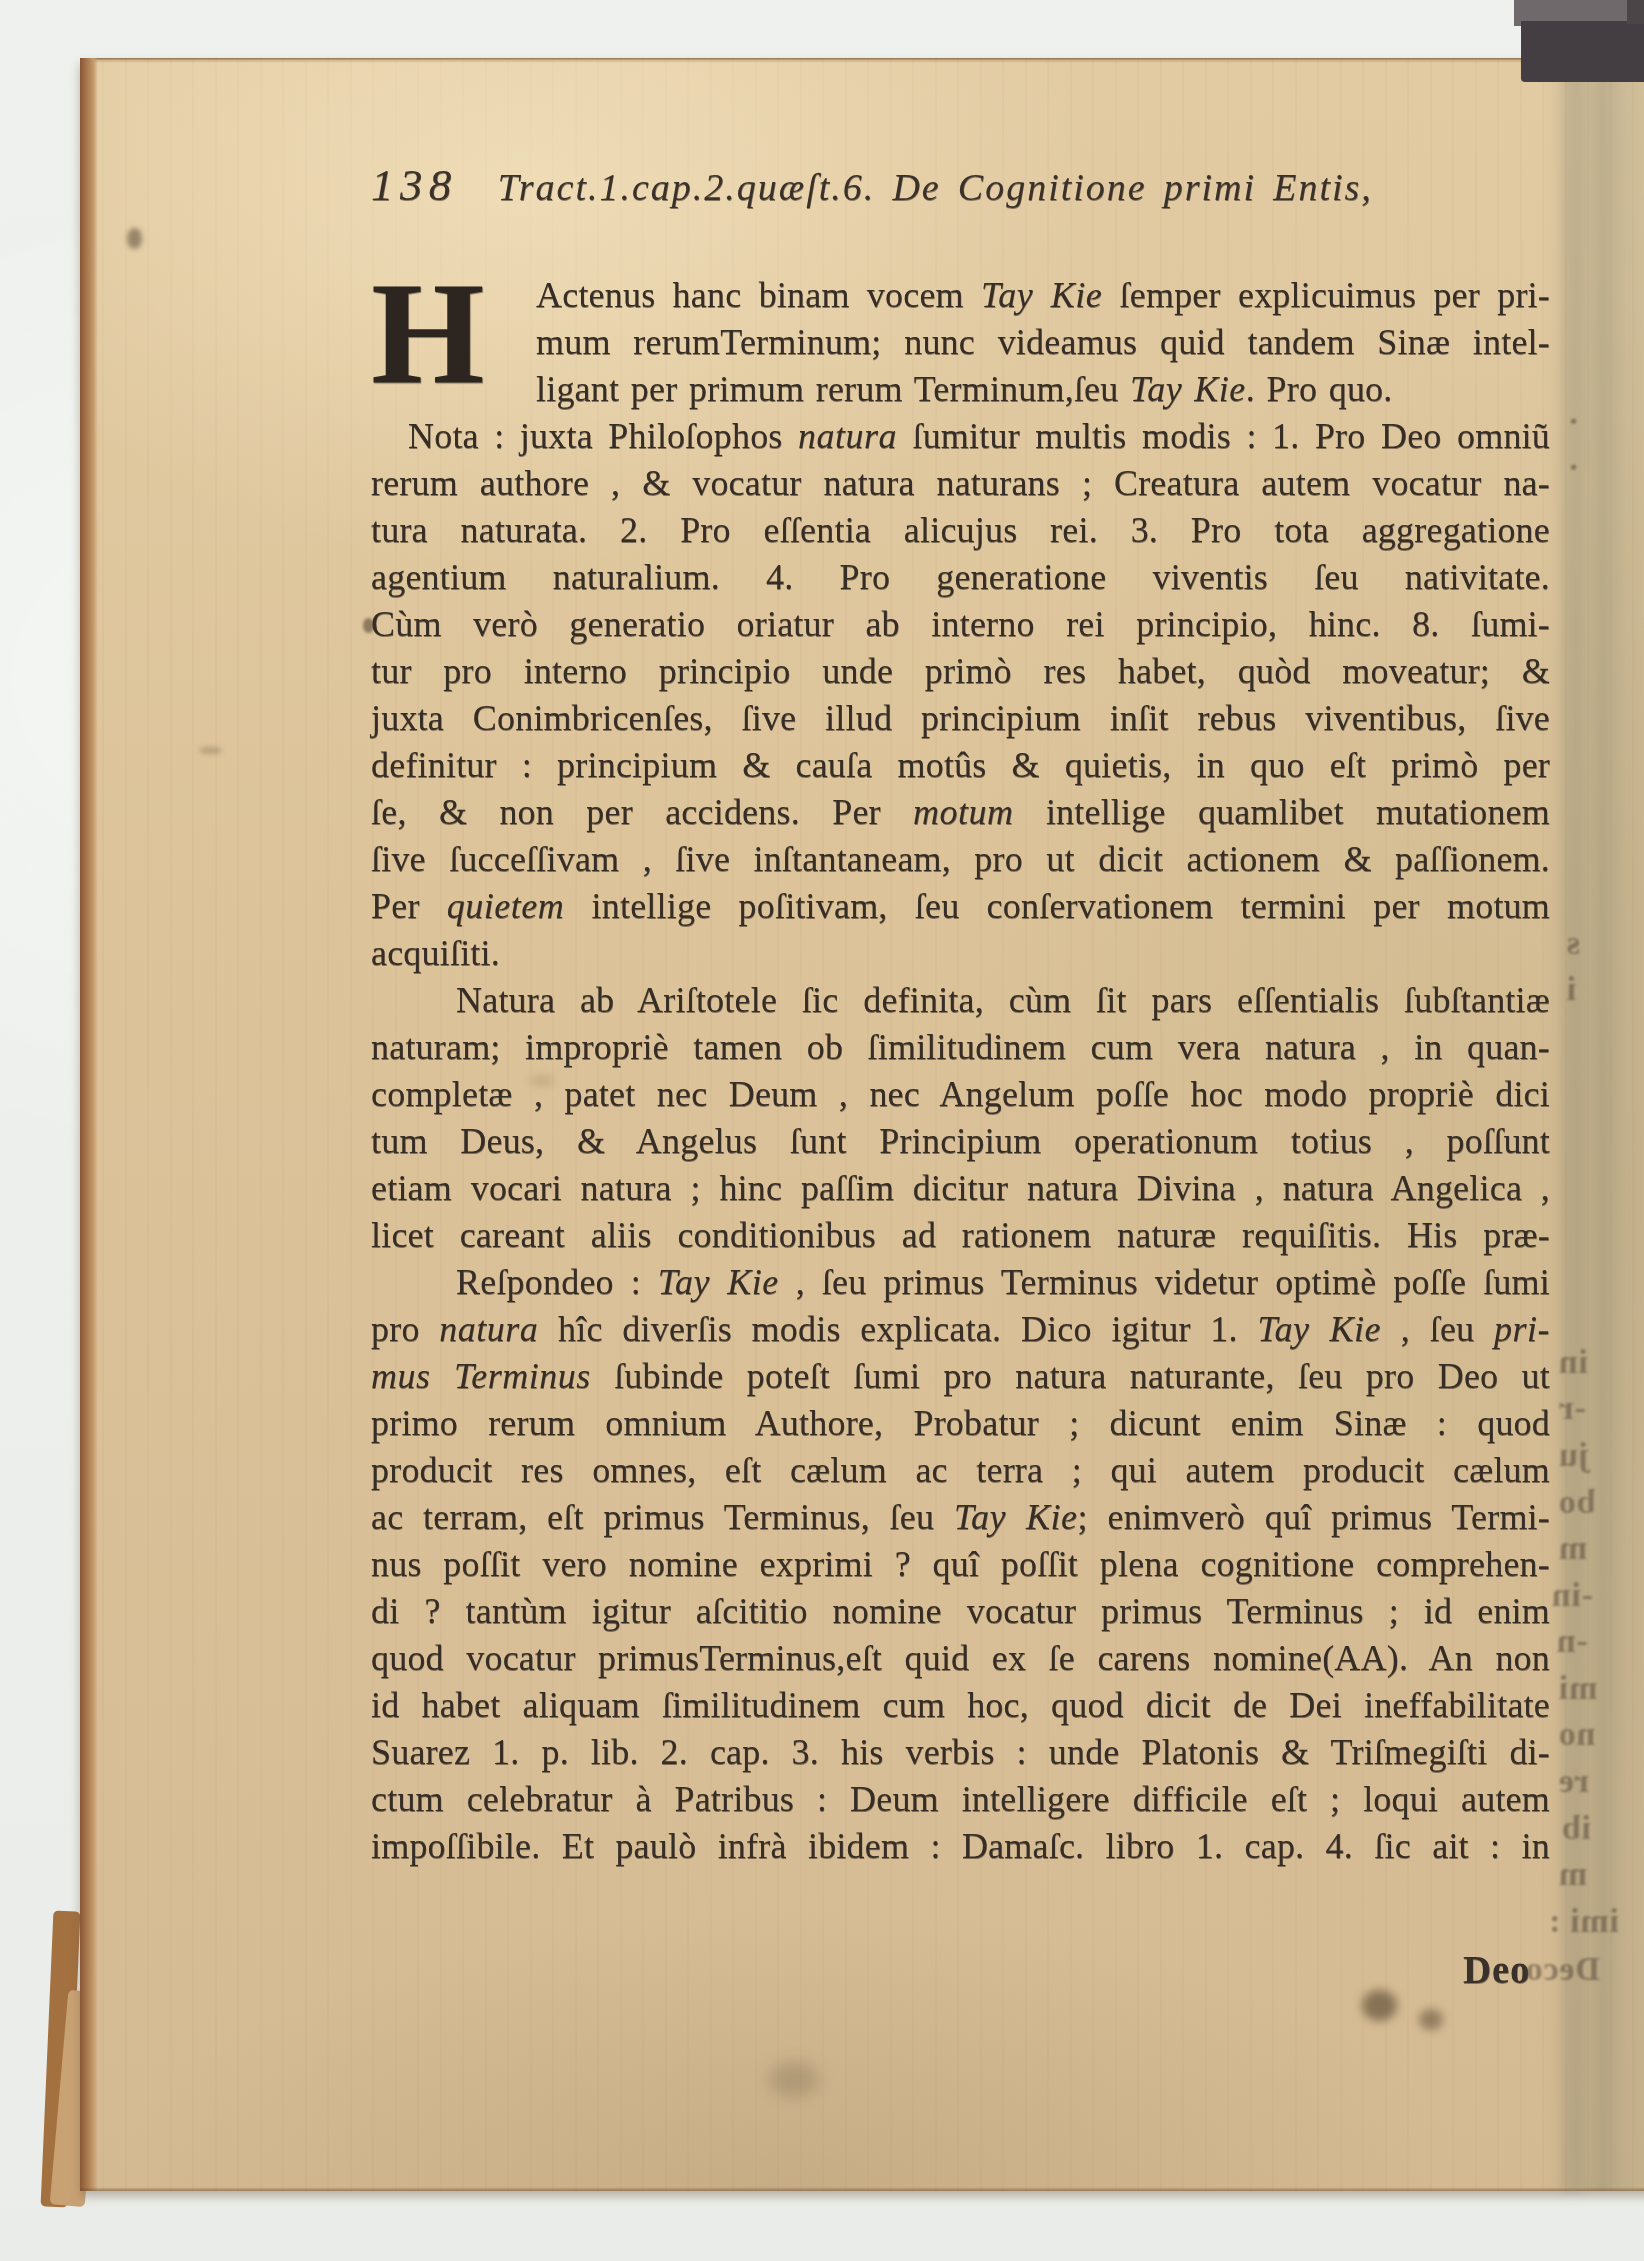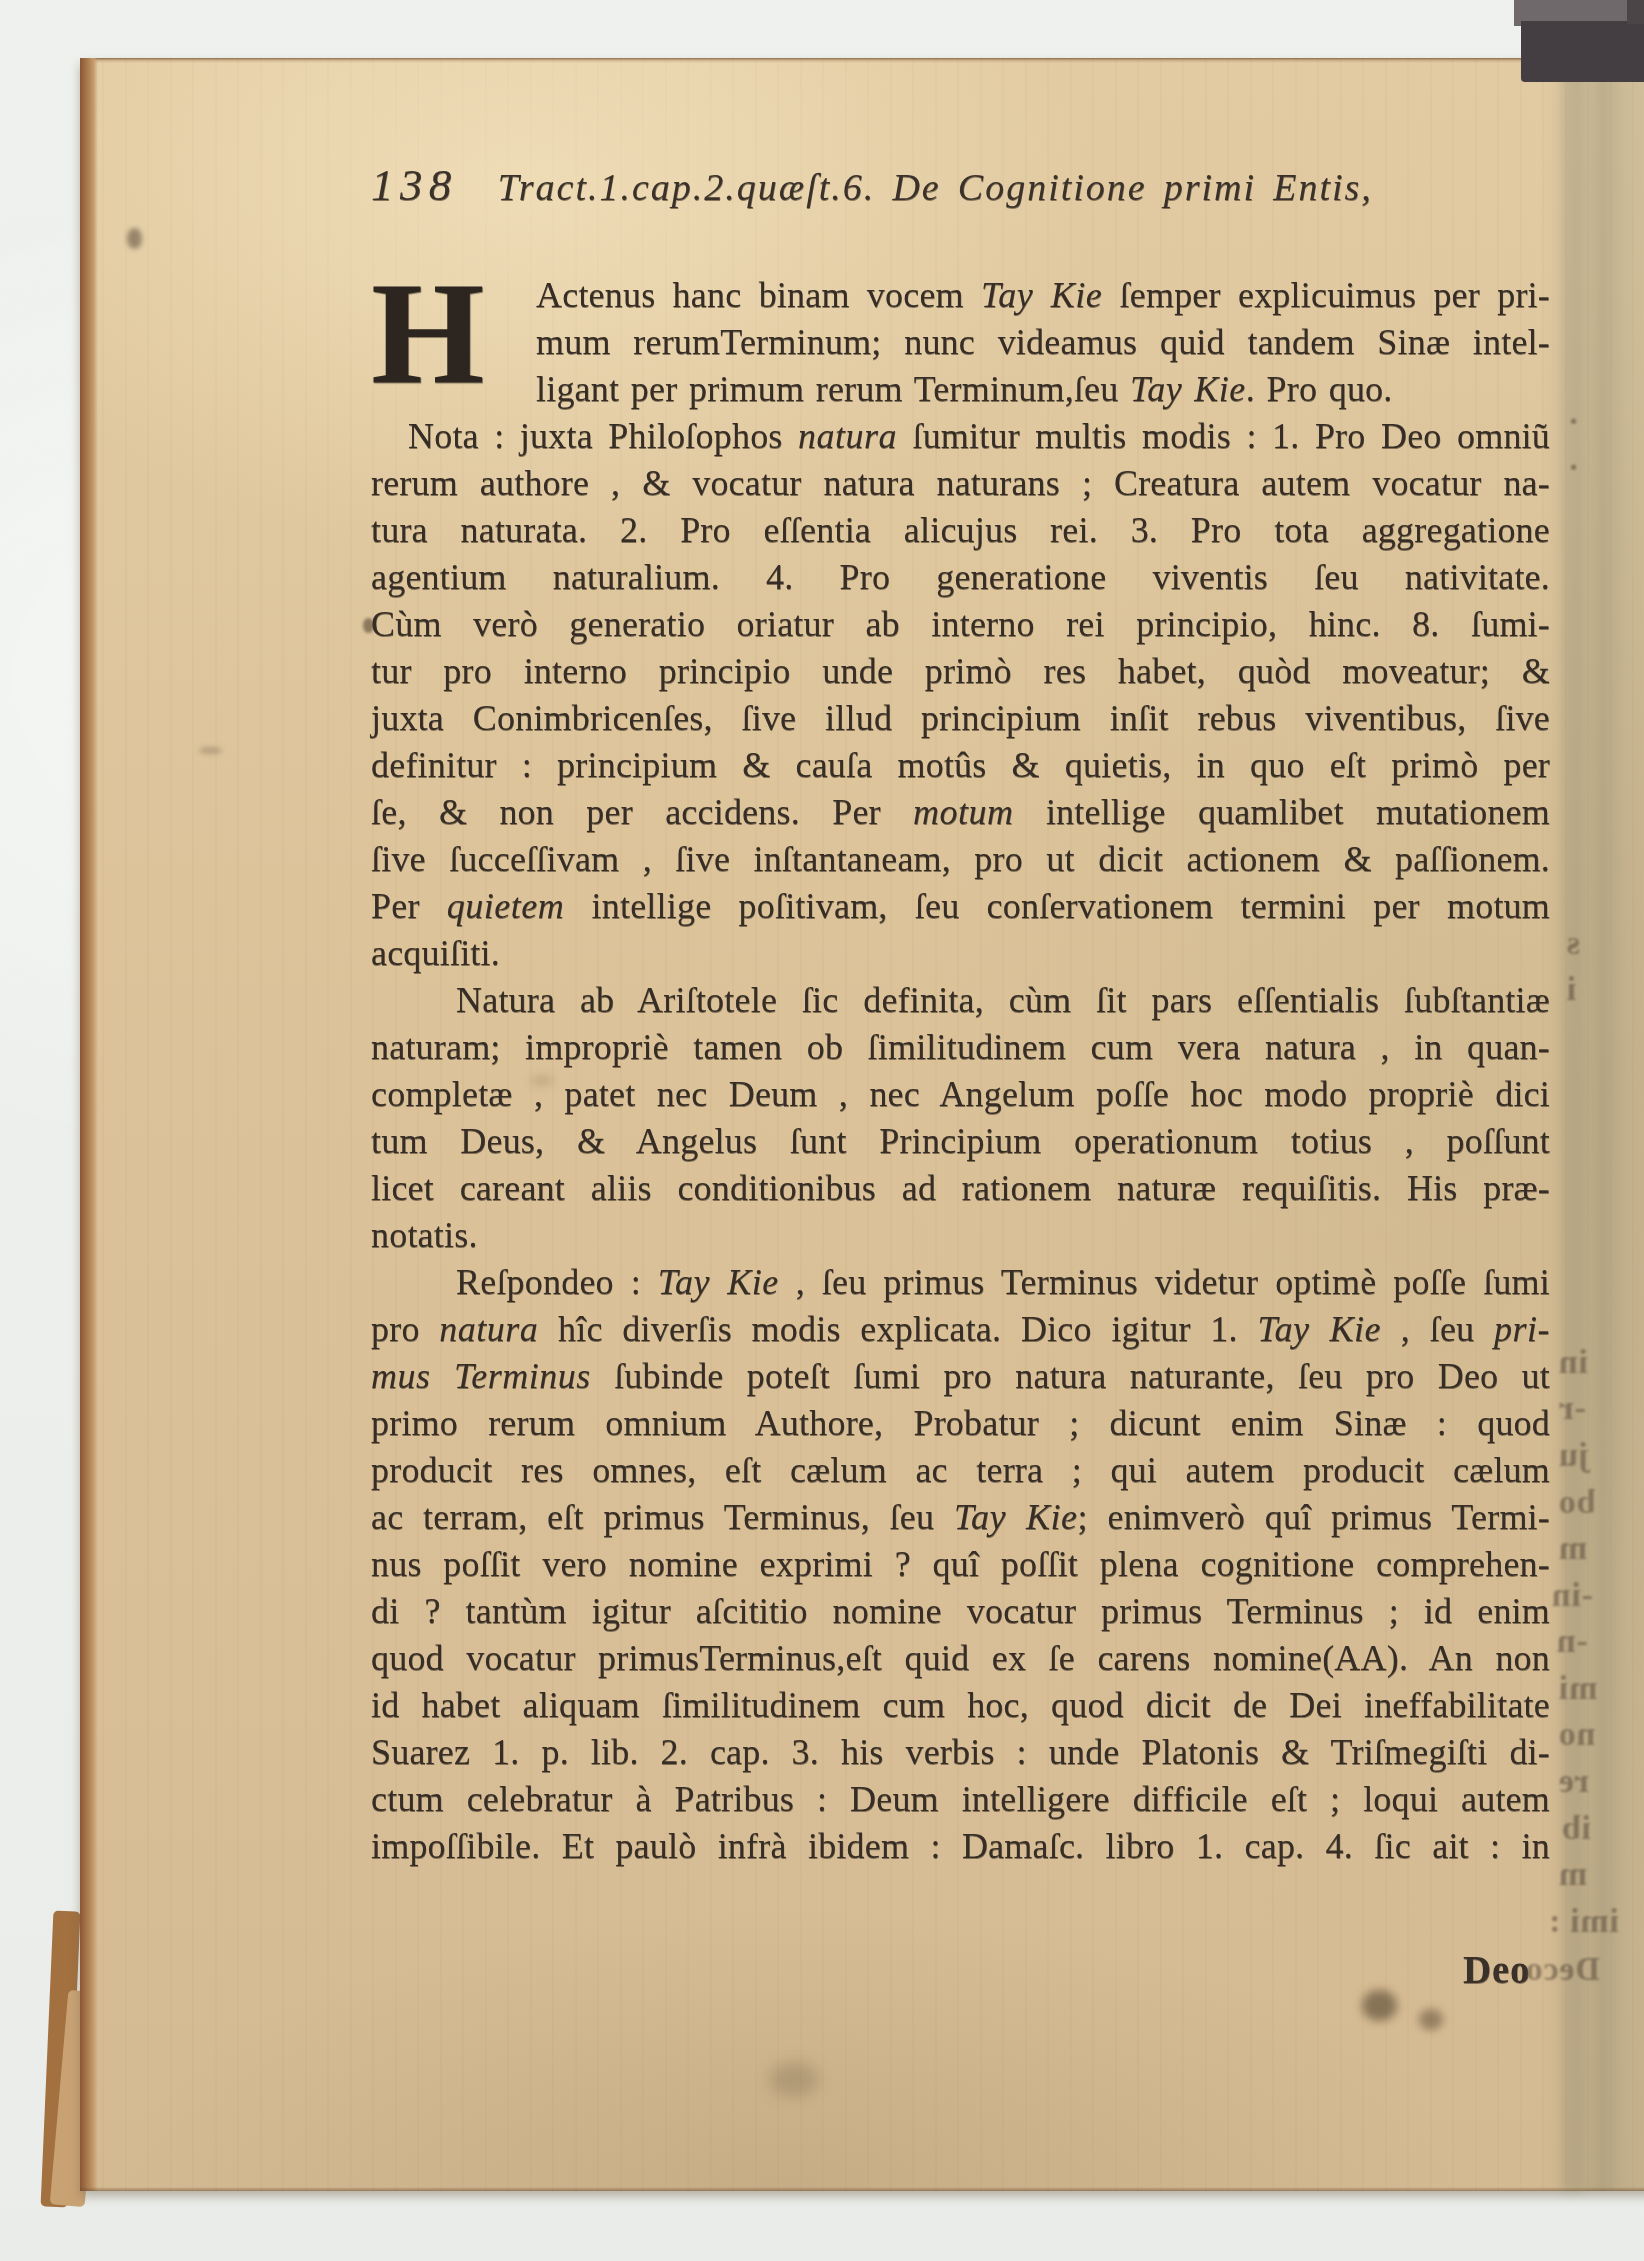--- a/index.html
+++ b/index.html
@@ -106,22 +106,22 @@
         <div class="line"><span>ſe, &amp; non per accidens. Per </span><span class="it">motum</span><span> intellige quamlibet mutationem</span></div>
         <div class="line"><span>ſive ſucceſſivam , ſive inſtantaneam, pro ut dicit actionem &amp; paſſionem.</span></div>
         <div class="line"><span>Per </span><span class="it">quietem</span><span> intellige poſitivam, ſeu conſervationem termini per motum</span></div>
         <div class="line no-j"><span>acquiſiti.</span></div>
       </div>
       <div class="para indent">
         <div class="line"><span>Natura ab Ariſtotele ſic definita, cùm ſit pars eſſentialis ſubſtantiæ</span></div>
         <div class="line"><span>naturam; impropriè tamen ob ſimilitudinem cum vera natura , in quan-</span></div>
         <div class="line"><span>completæ , patet nec Deum , nec Angelum poſſe hoc modo propriè dici</span></div>
         <div class="line"><span>tum Deus, &amp; Angelus ſunt Principium operationum totius , poſſunt</span></div>
+        <div class="line"><span>etiam vocari natura ; hinc paſſim dicitur natura Divina , natura Angelica ,</span></div>
         <div class="line"><span>licet careant aliis conditionibus ad rationem naturæ requiſitis. His præ-</span></div>
-        <div class="line no-j"><span>notatis.</span></div>
       </div>
       <div class="para indent">
         <div class="line"><span>Reſpondeo : </span><span class="it">Tay Kie</span><span> , ſeu primus Terminus videtur optimè poſſe ſumi</span></div>
         <div class="line"><span>pro </span><span class="it">natura</span><span> hîc diverſis modis explicata. Dico igitur 1. </span><span class="it">Tay Kie</span><span> , ſeu </span><span class="it">pri-</span></div>
         <div class="line"><span class="it">mus Terminus</span><span> ſubinde poteſt ſumi pro natura naturante, ſeu pro Deo ut</span></div>
         <div class="line"><span>primo rerum omnium Authore, Probatur ; dicunt enim Sinæ : quod</span></div>
         <div class="line"><span>producit res omnes, eſt cælum ac terra ; qui autem producit cælum</span></div>
         <div class="line"><span>ac terram, eſt primus Terminus, ſeu </span><span class="it">Tay Kie</span><span>; enimverò quî primus Termi-</span></div>
         <div class="line"><span>nus poſſit vero nomine exprimi ? quî poſſit plena cognitione comprehen-</span></div>
         <div class="line"><span>di ? tantùm igitur aſcititio nomine vocatur primus Terminus ; id enim</span></div>

